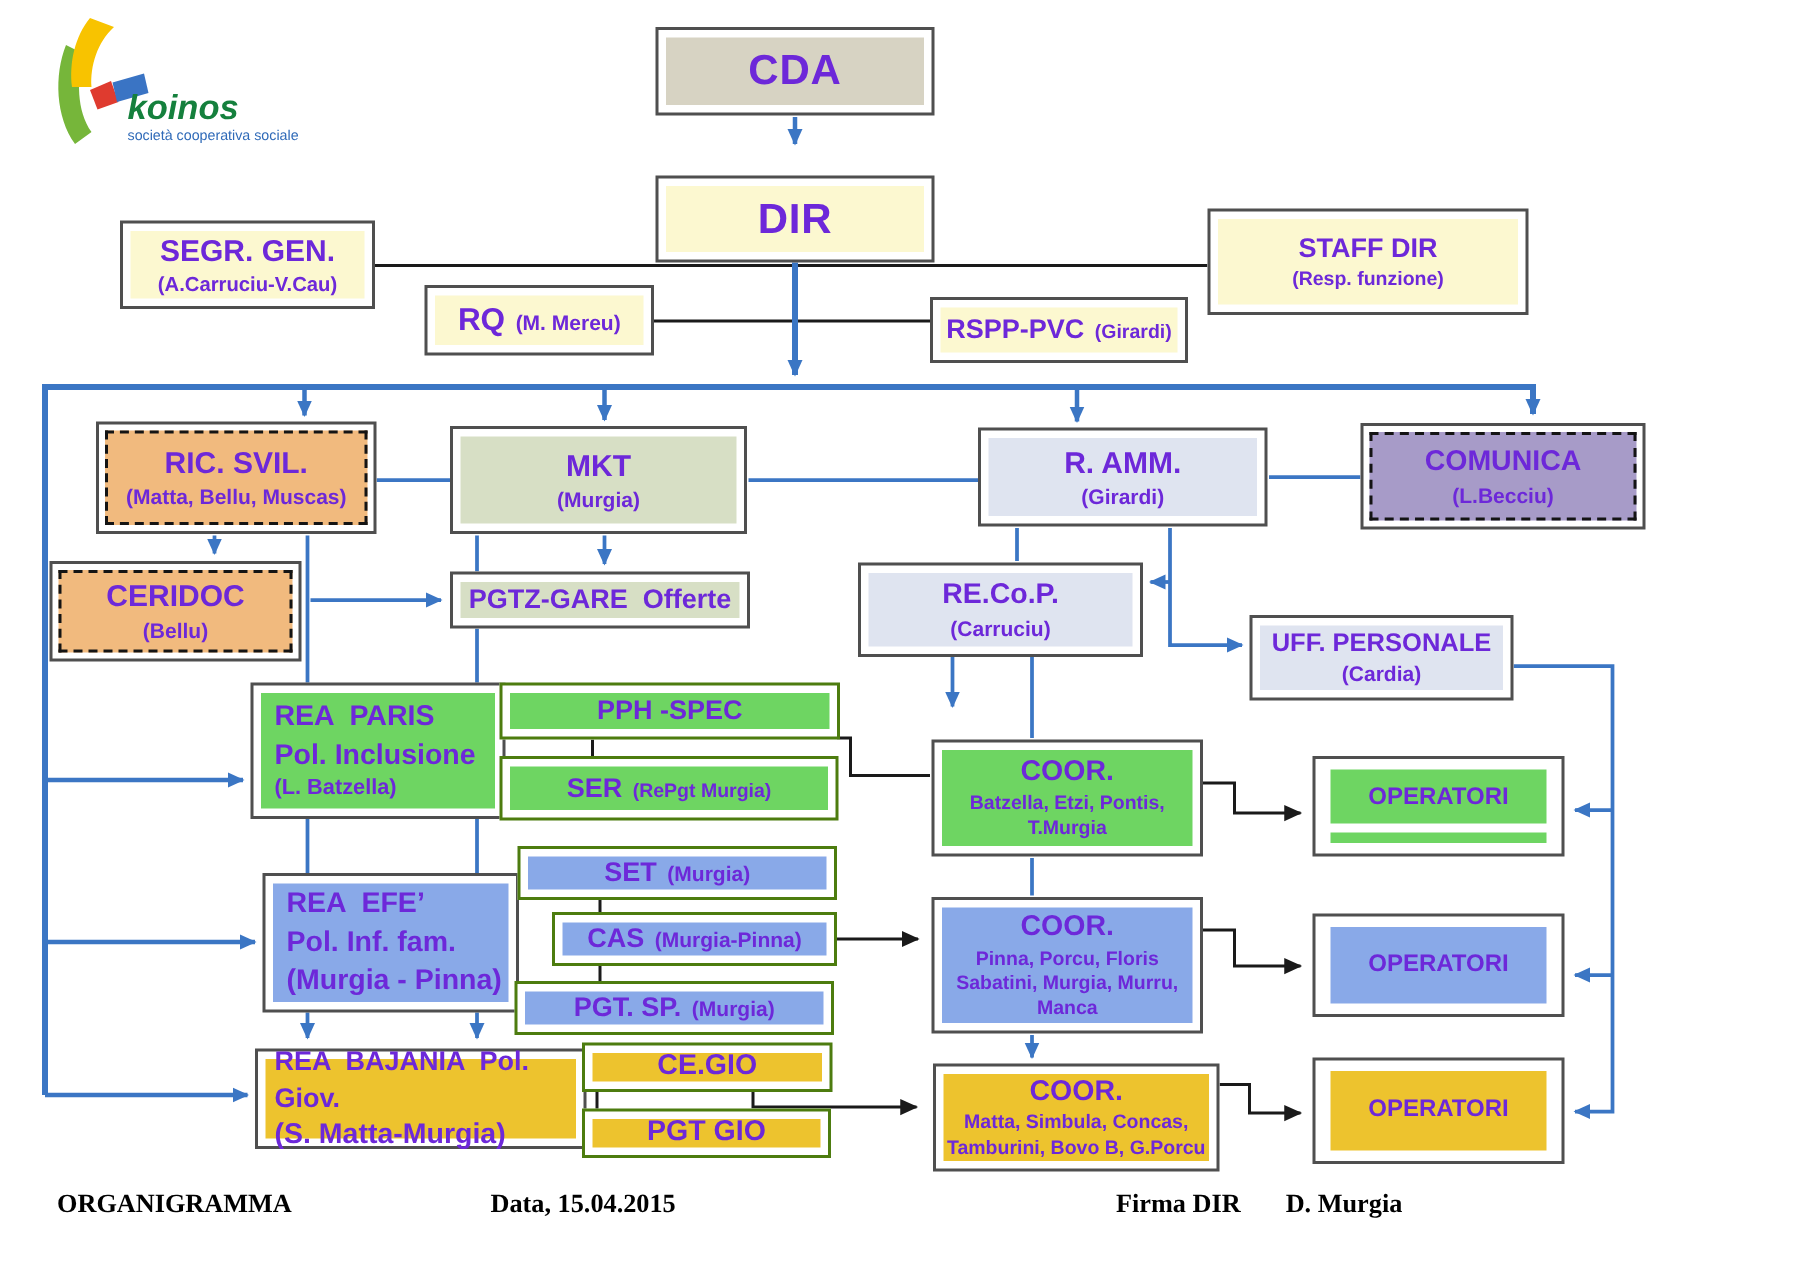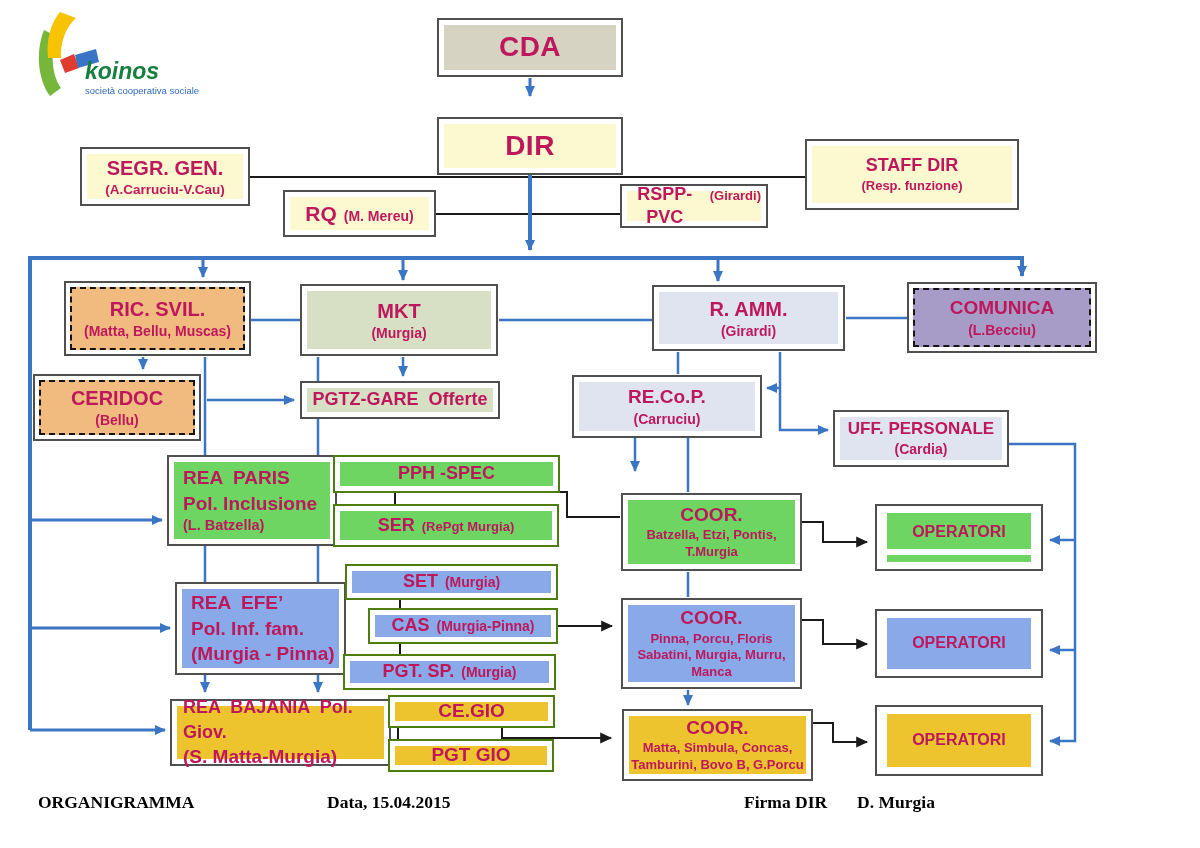--- a/index.html
+++ b/index.html
@@ -4,21 +4,21 @@
 <style>
   html,body{margin:0;padding:0;background:#ffffff;}
   #canvas{position:relative;width:1200px;height:848px;background:#fff;overflow:hidden;
           font-family:"Liberation Sans", sans-serif;}
   svg.wires{position:absolute;left:0;top:0;z-index:1;}
   .node{position:absolute;background:#fff;border:2px solid #4f4f4f;box-sizing:border-box;z-index:2;}
   .node.sub{border:2px solid #4d7c0f;z-index:3;}
   .fill{position:absolute;inset:5px;}
   .dashed .fill{inset:4px;border:2px dashed #141414;}
   .txt{position:absolute;inset:5px;display:flex;flex-direction:column;align-items:center;
-       justify-content:center;font-weight:bold;color:#be185d;line-height:1.3;text-align:center;
+       justify-content:center;font-weight:bold;color:#6d28d9;line-height:1.3;text-align:center;
        white-space:pre-wrap;z-index:2;}
   .leftal .txt{align-items:flex-start;text-align:left;padding-left:9px;line-height:1.35;}
   .row{display:flex;align-items:baseline;gap:7px;justify-content:center;}
   .t28{font-size:28px;letter-spacing:.5px}.t21{font-size:21px}.t20{font-size:20px}
   .t19{font-size:19px}.t18{font-size:18px}.t17{font-size:17px}.t16{font-size:16px}
   .t15{font-size:19px}.t145{font-size:14.5px}.t14{font-size:14px}.t135{font-size:13.5px}.t13{font-size:13px}
   .strip{position:absolute;left:10px;right:10px;bottom:7px;height:7px;background:#6ed562;z-index:2;}
   .footer-text{position:absolute;z-index:2;font-family:"Liberation Serif", serif;
                font-weight:bold;font-size:17.5px;color:#000;}
   .logo{position:absolute;z-index:2;}
@@ -120,21 +120,21 @@
   </div>
 
   <div class="node" style="left:283px;top:190px;width:153px;height:47px">
     <div class="fill" style="background:#fcf8d0"></div>
     <div class="txt"><span class="row">
       <span class="t21">RQ</span>
       <span class="t14">(M. Mereu)</span>
     </span></div>
   </div>
 
-  <div class="node" style="left:620px;top:184px;width:148px;height:44px">
+  <div class="node" style="left:620px;top:198px;width:172px;height:44px">
     <div class="fill" style="background:#fcf8d0"></div>
     <div class="txt"><span class="row">
       <span class="t18">RSPP-PVC</span>
       <span class="t13">(Girardi)</span>
     </span></div>
   </div>
 
   <div class="node" style="left:805px;top:139px;width:214px;height:71px">
     <div class="fill" style="background:#fcf8d0"></div>
     <div class="txt">

